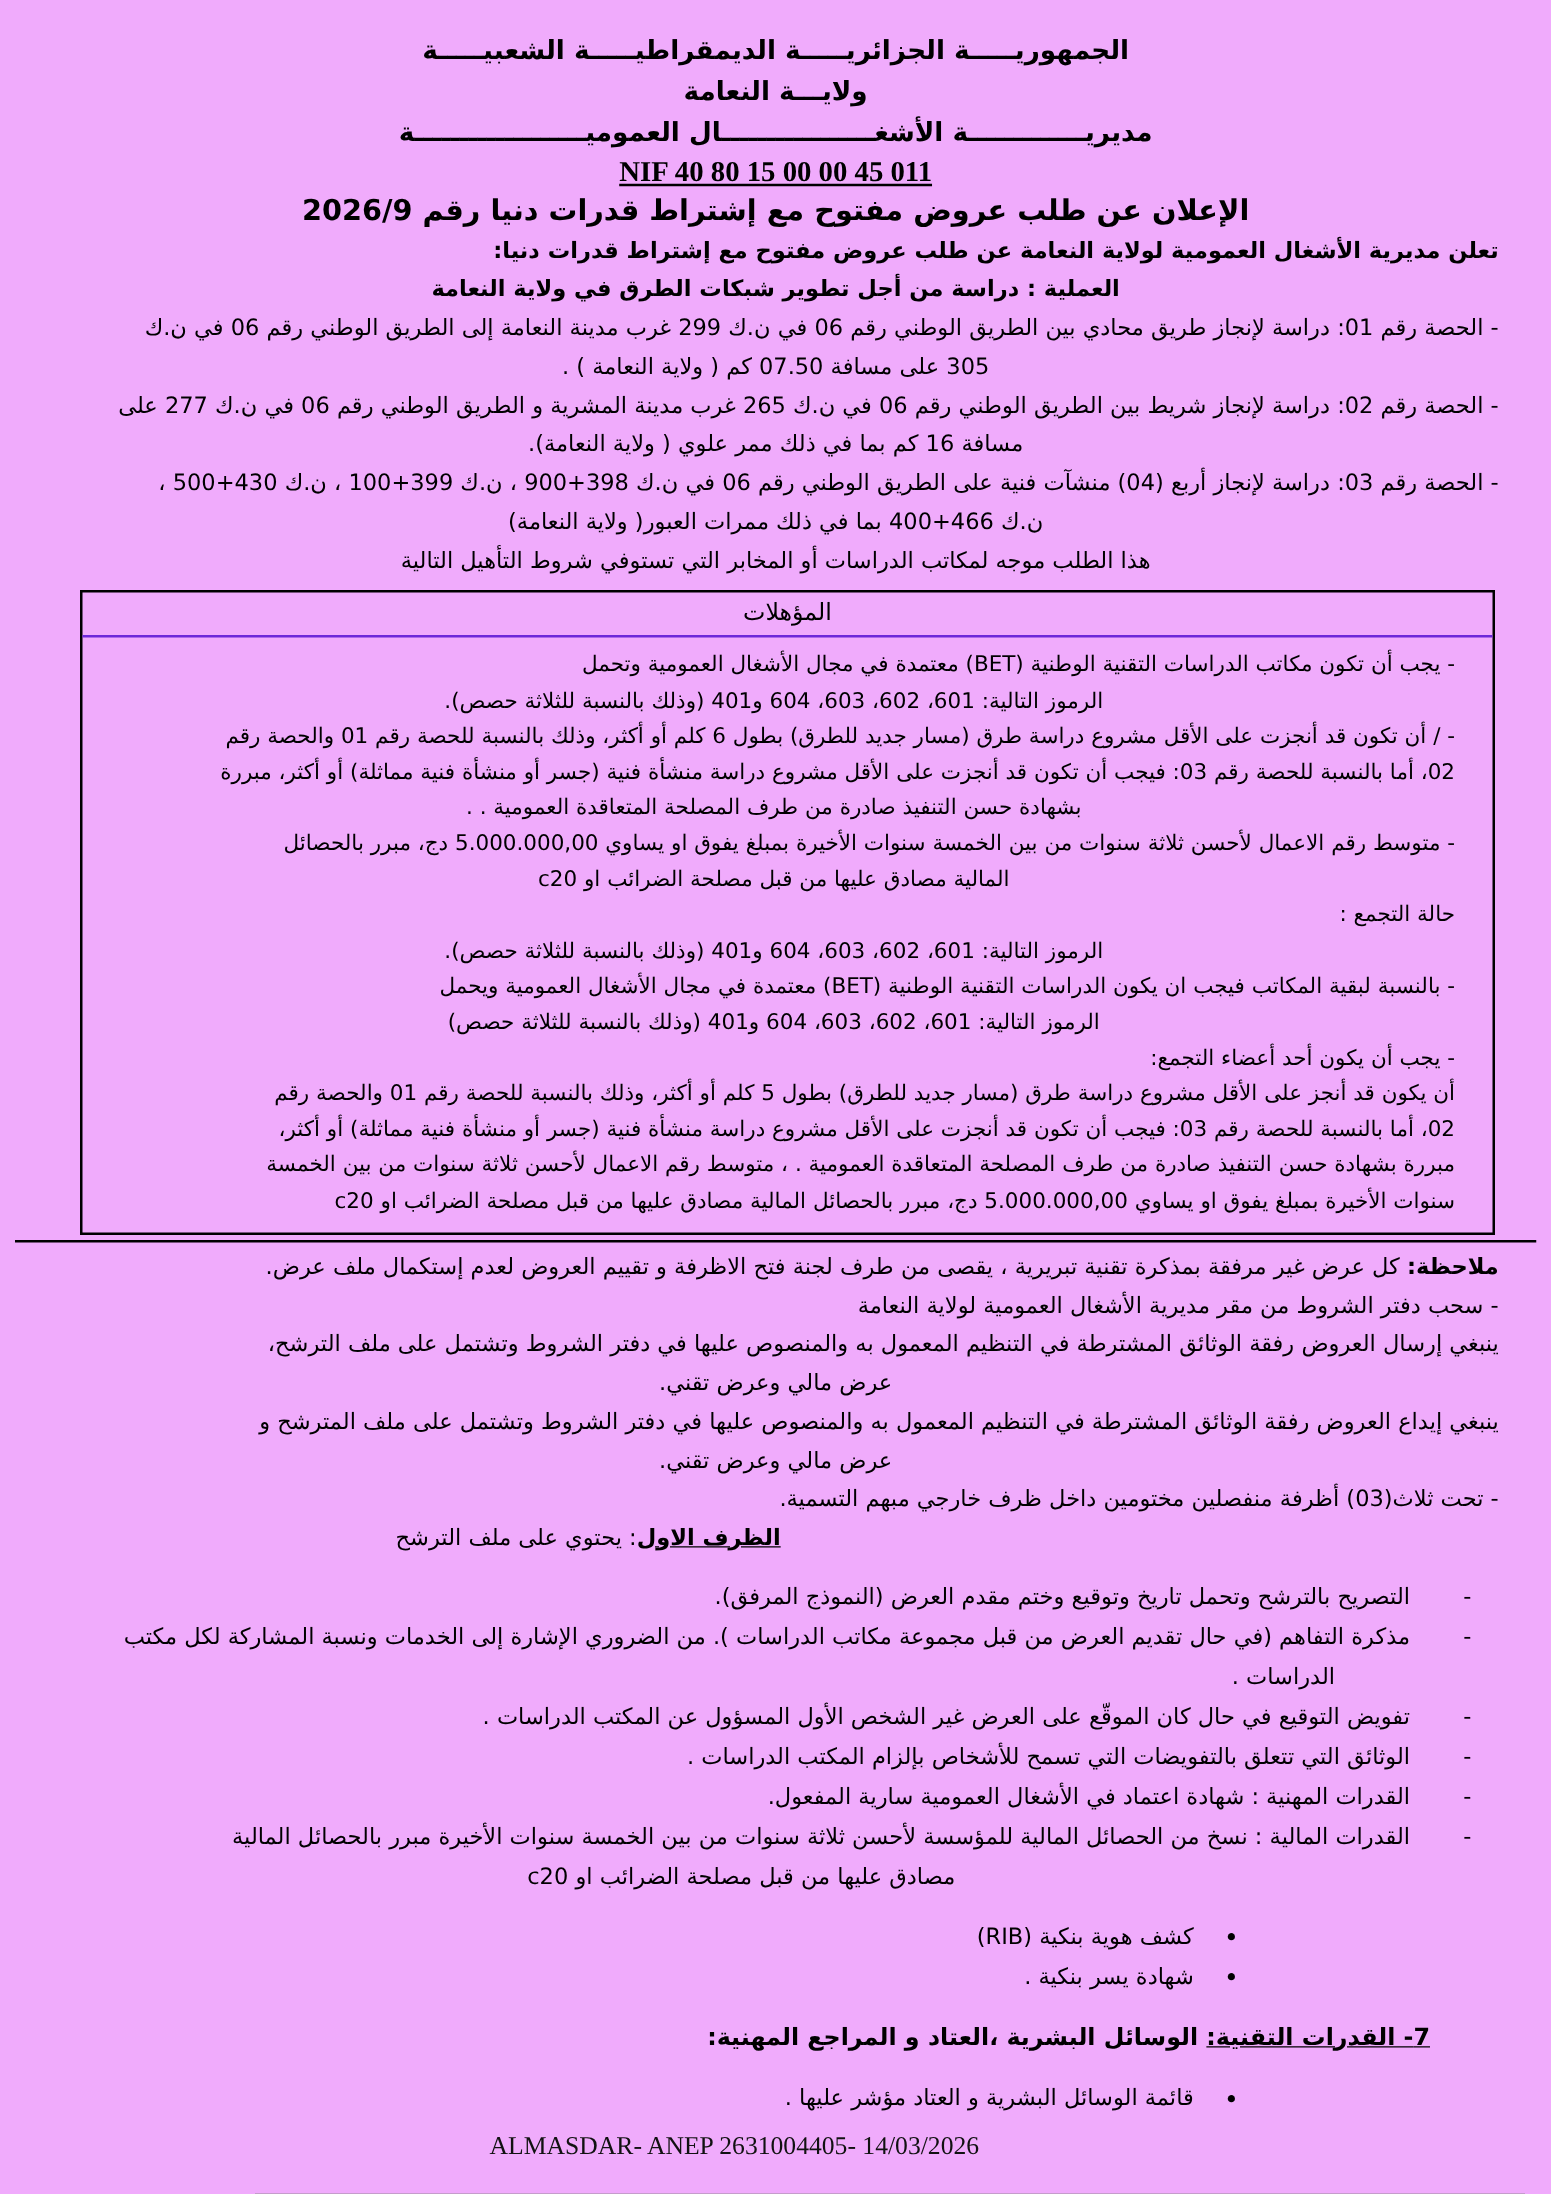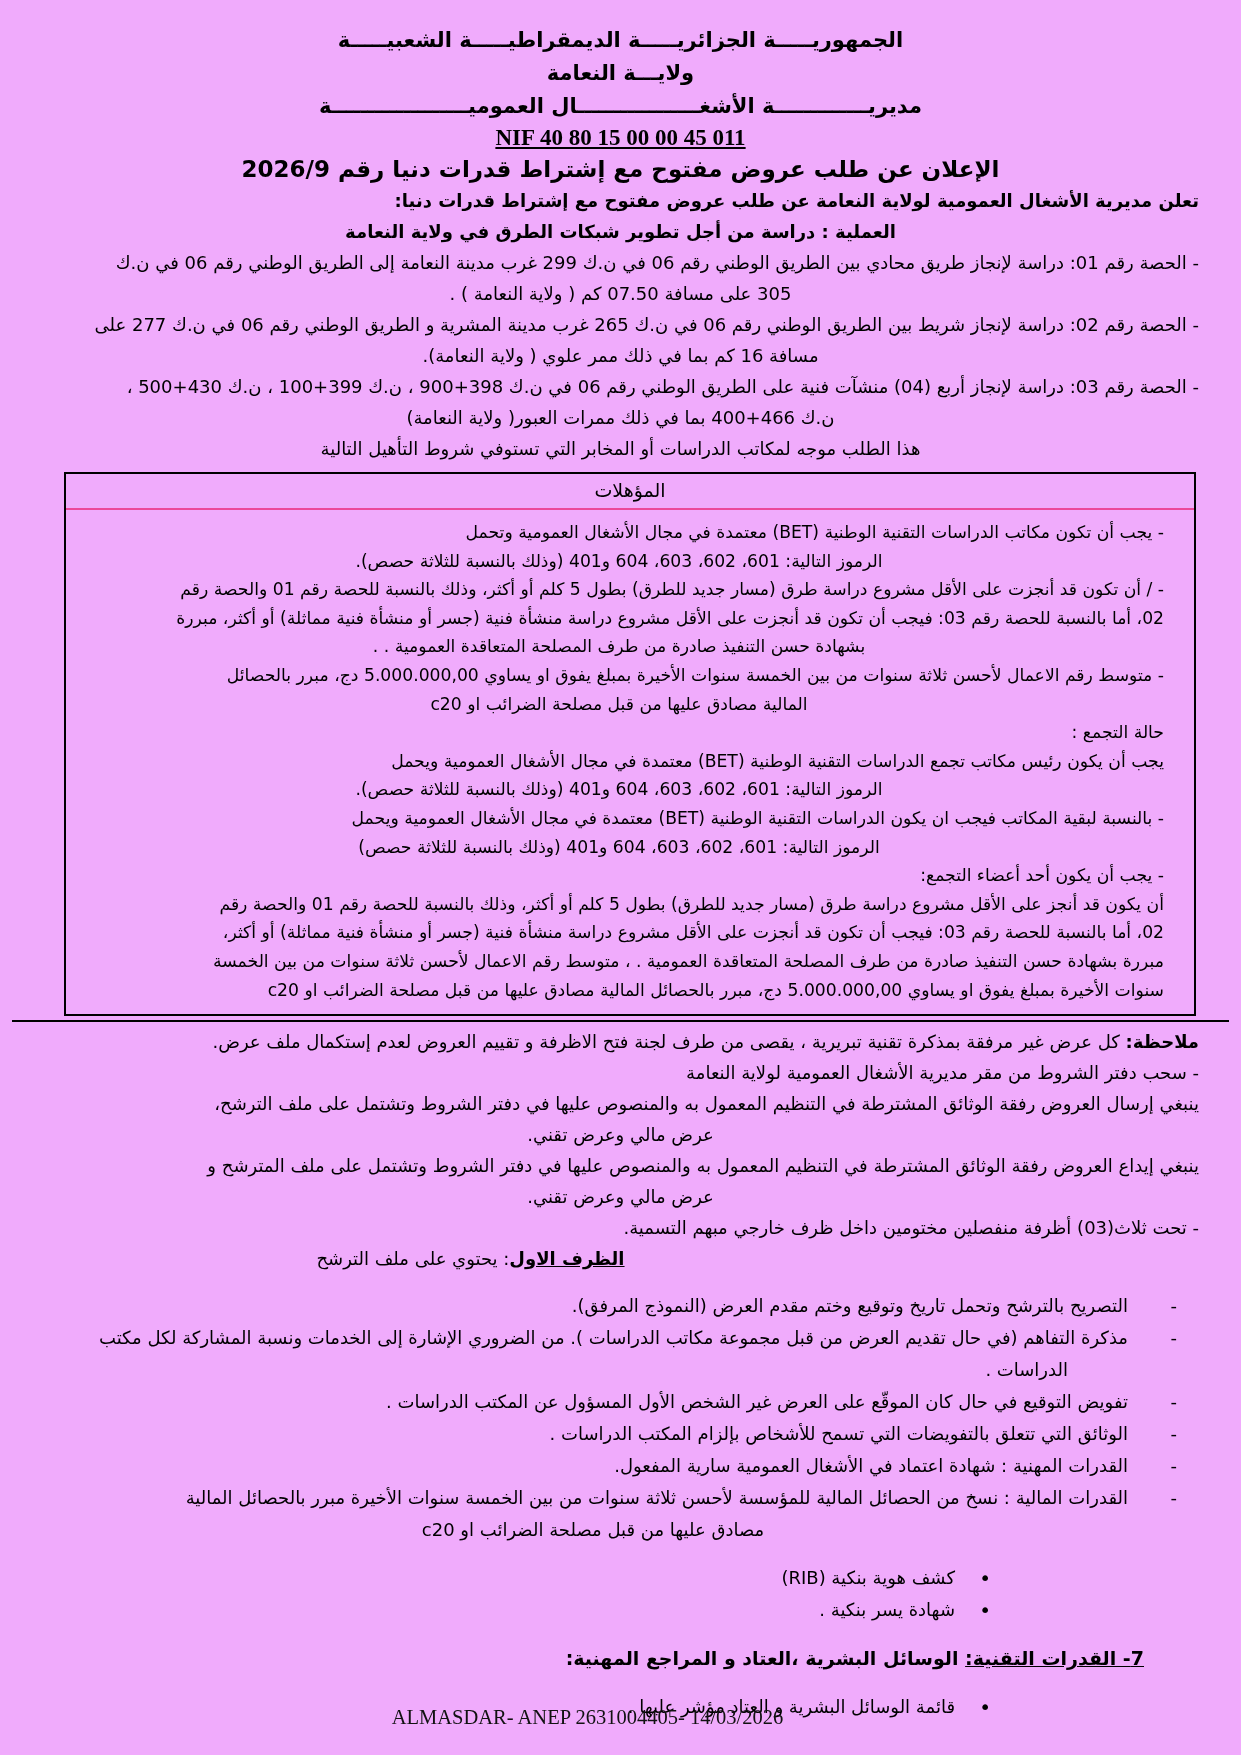--- a/index.html
+++ b/index.html
@@ -30,21 +30,21 @@
   .r{text-align:right;}
   .c{text-align:center;}
   .cl{text-align:center;padding-left:0;padding-right:300px;}
   .line{min-height:31px;}
   .box{
     border:2px solid #000;
     margin:8px 3px 0 22px;
   }
   .box-title{
     text-align:center;
-    border-bottom:2px solid #ec4899;
+    border-bottom:2px solid #6d28d9;
     font-size:19px;
     line-height:24px;
     padding:4px 0 6px 0;
   }
   .box-body{
     padding:8px 30px 10px 8px;
     font-size:17.2px;
     line-height:28.6px;
   }
   .wide-rule{
@@ -120,27 +120,26 @@
     <div class="line c">ن.ك 466+400 بما في ذلك ممرات العبور( ولاية النعامة)</div>
   </div>
 
   <div class="line c">هذا الطلب موجه لمكاتب الدراسات أو المخابر التي تستوفي  شروط التأهيل التالية</div>
 
   <div class="box">
     <div class="box-title">المؤهلات</div>
     <div class="box-body">
       <div class="r">- يجب أن تكون مكاتب الدراسات التقنية الوطنية (BET) معتمدة في مجال الأشغال العمومية وتحمل</div>
       <div class="c">الرموز التالية: 601، 602، 603، 604 و401 (وذلك بالنسبة للثلاثة حصص).</div>
-      <div class="r">- / أن تكون قد أنجزت على الأقل مشروع دراسة طرق (مسار جديد للطرق) بطول 5 كلم أو أكثر، وذلك بالنسبة للحصة رقم 01 والحصة رقم</div>
+      <div class="r">- / أن تكون قد أنجزت على الأقل مشروع دراسة طرق (مسار جديد للطرق) بطول 6 كلم أو أكثر، وذلك بالنسبة للحصة رقم 01 والحصة رقم</div>
       <div class="r">02، أما بالنسبة للحصة رقم 03: فيجب أن تكون قد أنجزت على الأقل مشروع دراسة منشأة فنية (جسر  أو منشأة فنية مماثلة) أو أكثر، مبررة</div>
       <div class="c">بشهادة حسن التنفيذ صادرة من طرف المصلحة المتعاقدة العمومية . .</div>
       <div class="r">- متوسط رقم الاعمال لأحسن ثلاثة سنوات من بين الخمسة سنوات الأخيرة بمبلغ يفوق او يساوي 5.000.000,00 دج، مبرر بالحصائل</div>
       <div class="c">المالية مصادق عليها من قبل مصلحة الضرائب او c20</div>
       <div class="r">حالة التجمع :</div>
-      <div class="r">يجب أن يكون رئيس مكاتب تجمع الدراسات التقنية الوطنية (BET) معتمدة في مجال الأشغال العمومية ويحمل</div>
       <div class="c">الرموز التالية: 601، 602، 603، 604 و401 (وذلك بالنسبة للثلاثة حصص).</div>
       <div class="r">- بالنسبة لبقية المكاتب  فيجب ان يكون الدراسات التقنية الوطنية (BET) معتمدة في مجال الأشغال العمومية ويحمل</div>
       <div class="c">الرموز التالية: 601، 602، 603، 604 و401 (وذلك بالنسبة للثلاثة حصص)</div>
       <div class="r">- يجب أن يكون أحد أعضاء التجمع:</div>
       <div class="r">أن يكون قد أنجز على الأقل مشروع دراسة طرق (مسار جديد للطرق) بطول 5 كلم أو أكثر، وذلك بالنسبة للحصة رقم 01 والحصة رقم</div>
       <div class="r">02، أما بالنسبة للحصة رقم 03: فيجب أن تكون قد أنجزت على الأقل مشروع دراسة منشأة فنية (جسر  أو منشأة فنية مماثلة) أو أكثر،</div>
       <div class="r">مبررة بشهادة حسن التنفيذ صادرة من طرف المصلحة المتعاقدة العمومية  . ، متوسط رقم الاعمال لأحسن ثلاثة سنوات من بين الخمسة</div>
       <div class="r">سنوات الأخيرة بمبلغ يفوق او يساوي 5.000.000,00 دج، مبرر بالحصائل المالية مصادق عليها من قبل مصلحة الضرائب او c20</div>
     </div>
   </div>

